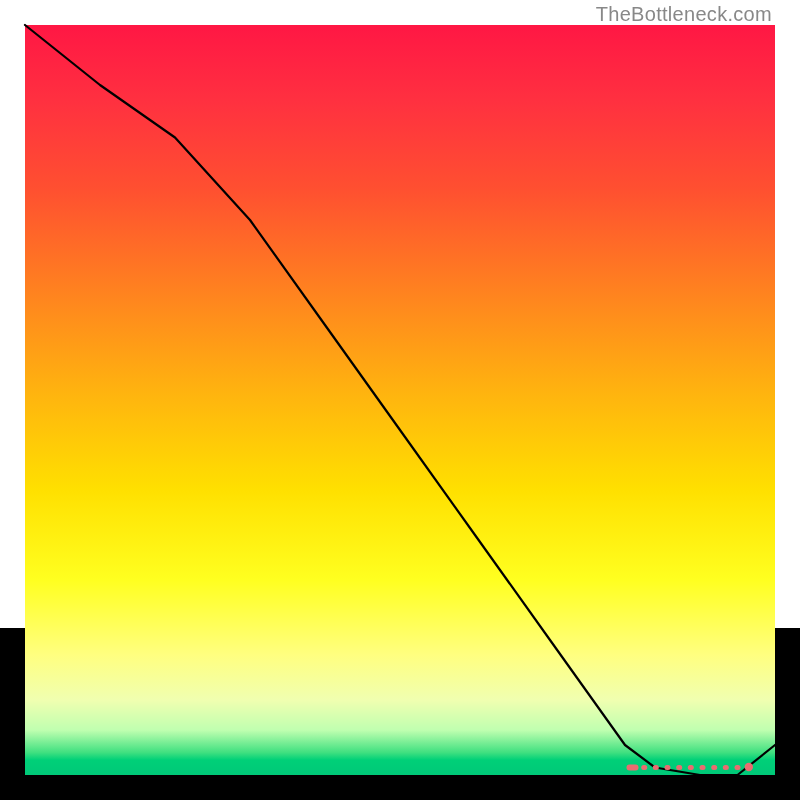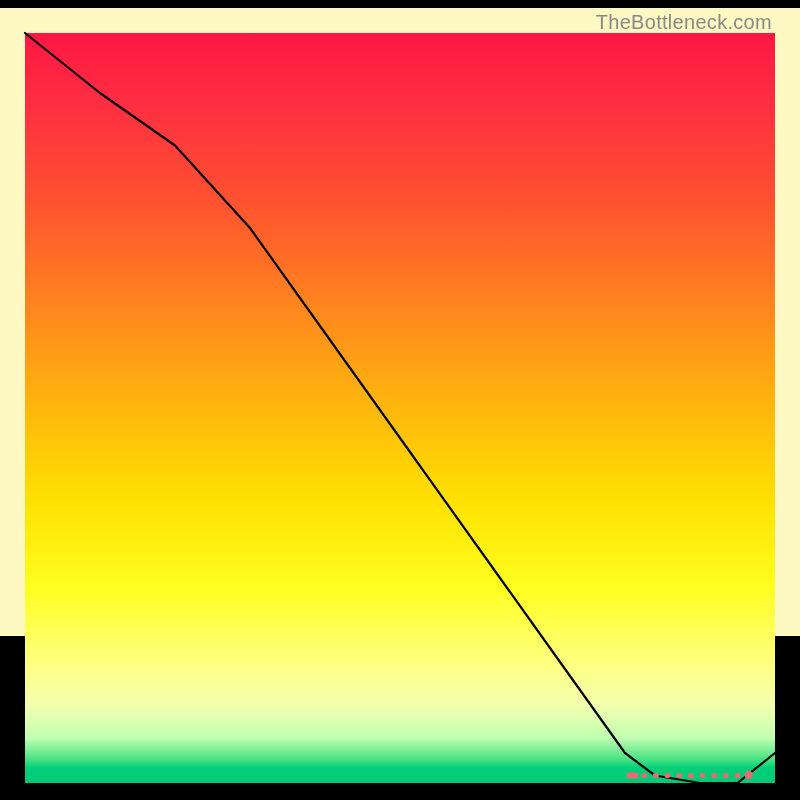--- a/index.html
+++ b/index.html
@@ -9,22 +9,21 @@
     background: #000;
     position: relative;
     font-family: Arial, Helvetica, sans-serif;
   }
   .frame {
     position: absolute;
     top: 0;
     left: 0;
     width: 800px;
     height: 628px;
-    background: #fef9c3;
-    margin-top: 8px;
+    background: #ffffff;
   }
   .plot-area {
     position: absolute;
     top: 25px;
     left: 25px;
     width: 750px;
     height: 750px;
     background: linear-gradient(
       to bottom,
       #ff1744 0%,

